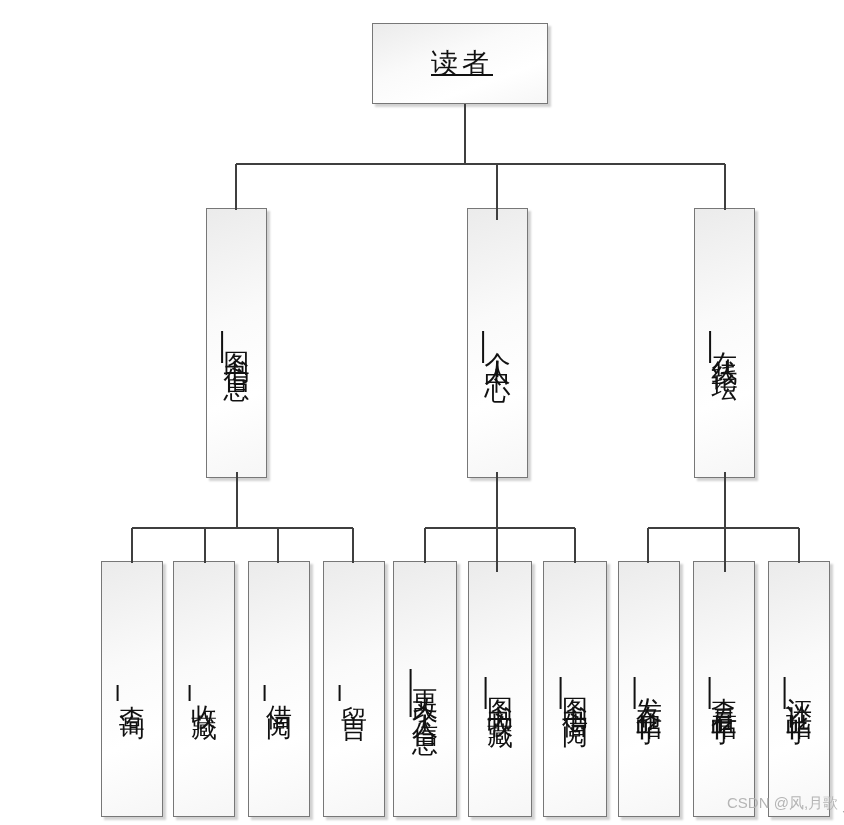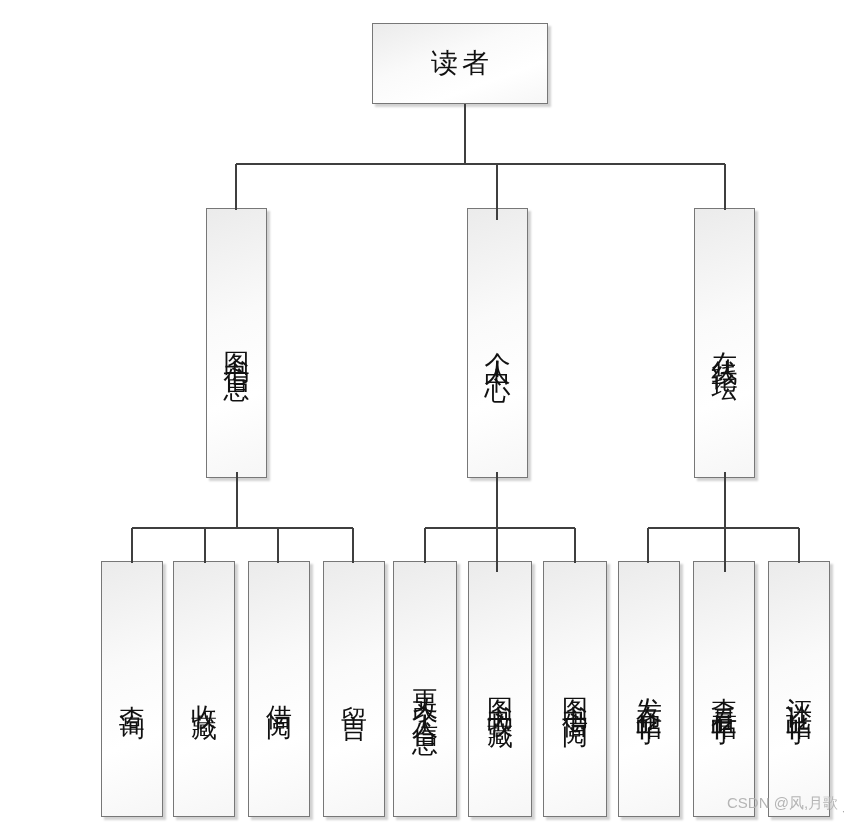--- a/index.html
+++ b/index.html
@@ -30,20 +30,21 @@
     position:absolute;
     box-sizing:border-box;
     border:1.5px solid var(--box-border);
     background:linear-gradient(160deg,#ebebeb 0%,#fafafa 40%,#ffffff 70%,#f6f6f6 100%);
     box-shadow:3px 3px 2px rgba(0,0,0,0.18);
     display:flex;
     align-items:center;
     justify-content:center;
     z-index:2;
     color:var(--text);
+    text-decoration:underline;
   }
   .node .lbl{
     font-size:26px;
     line-height:1.2;
     white-space:nowrap;
   }
   .node.h .lbl{
     font-size:27px;
     letter-spacing:4px;
     margin-right:-4px;

